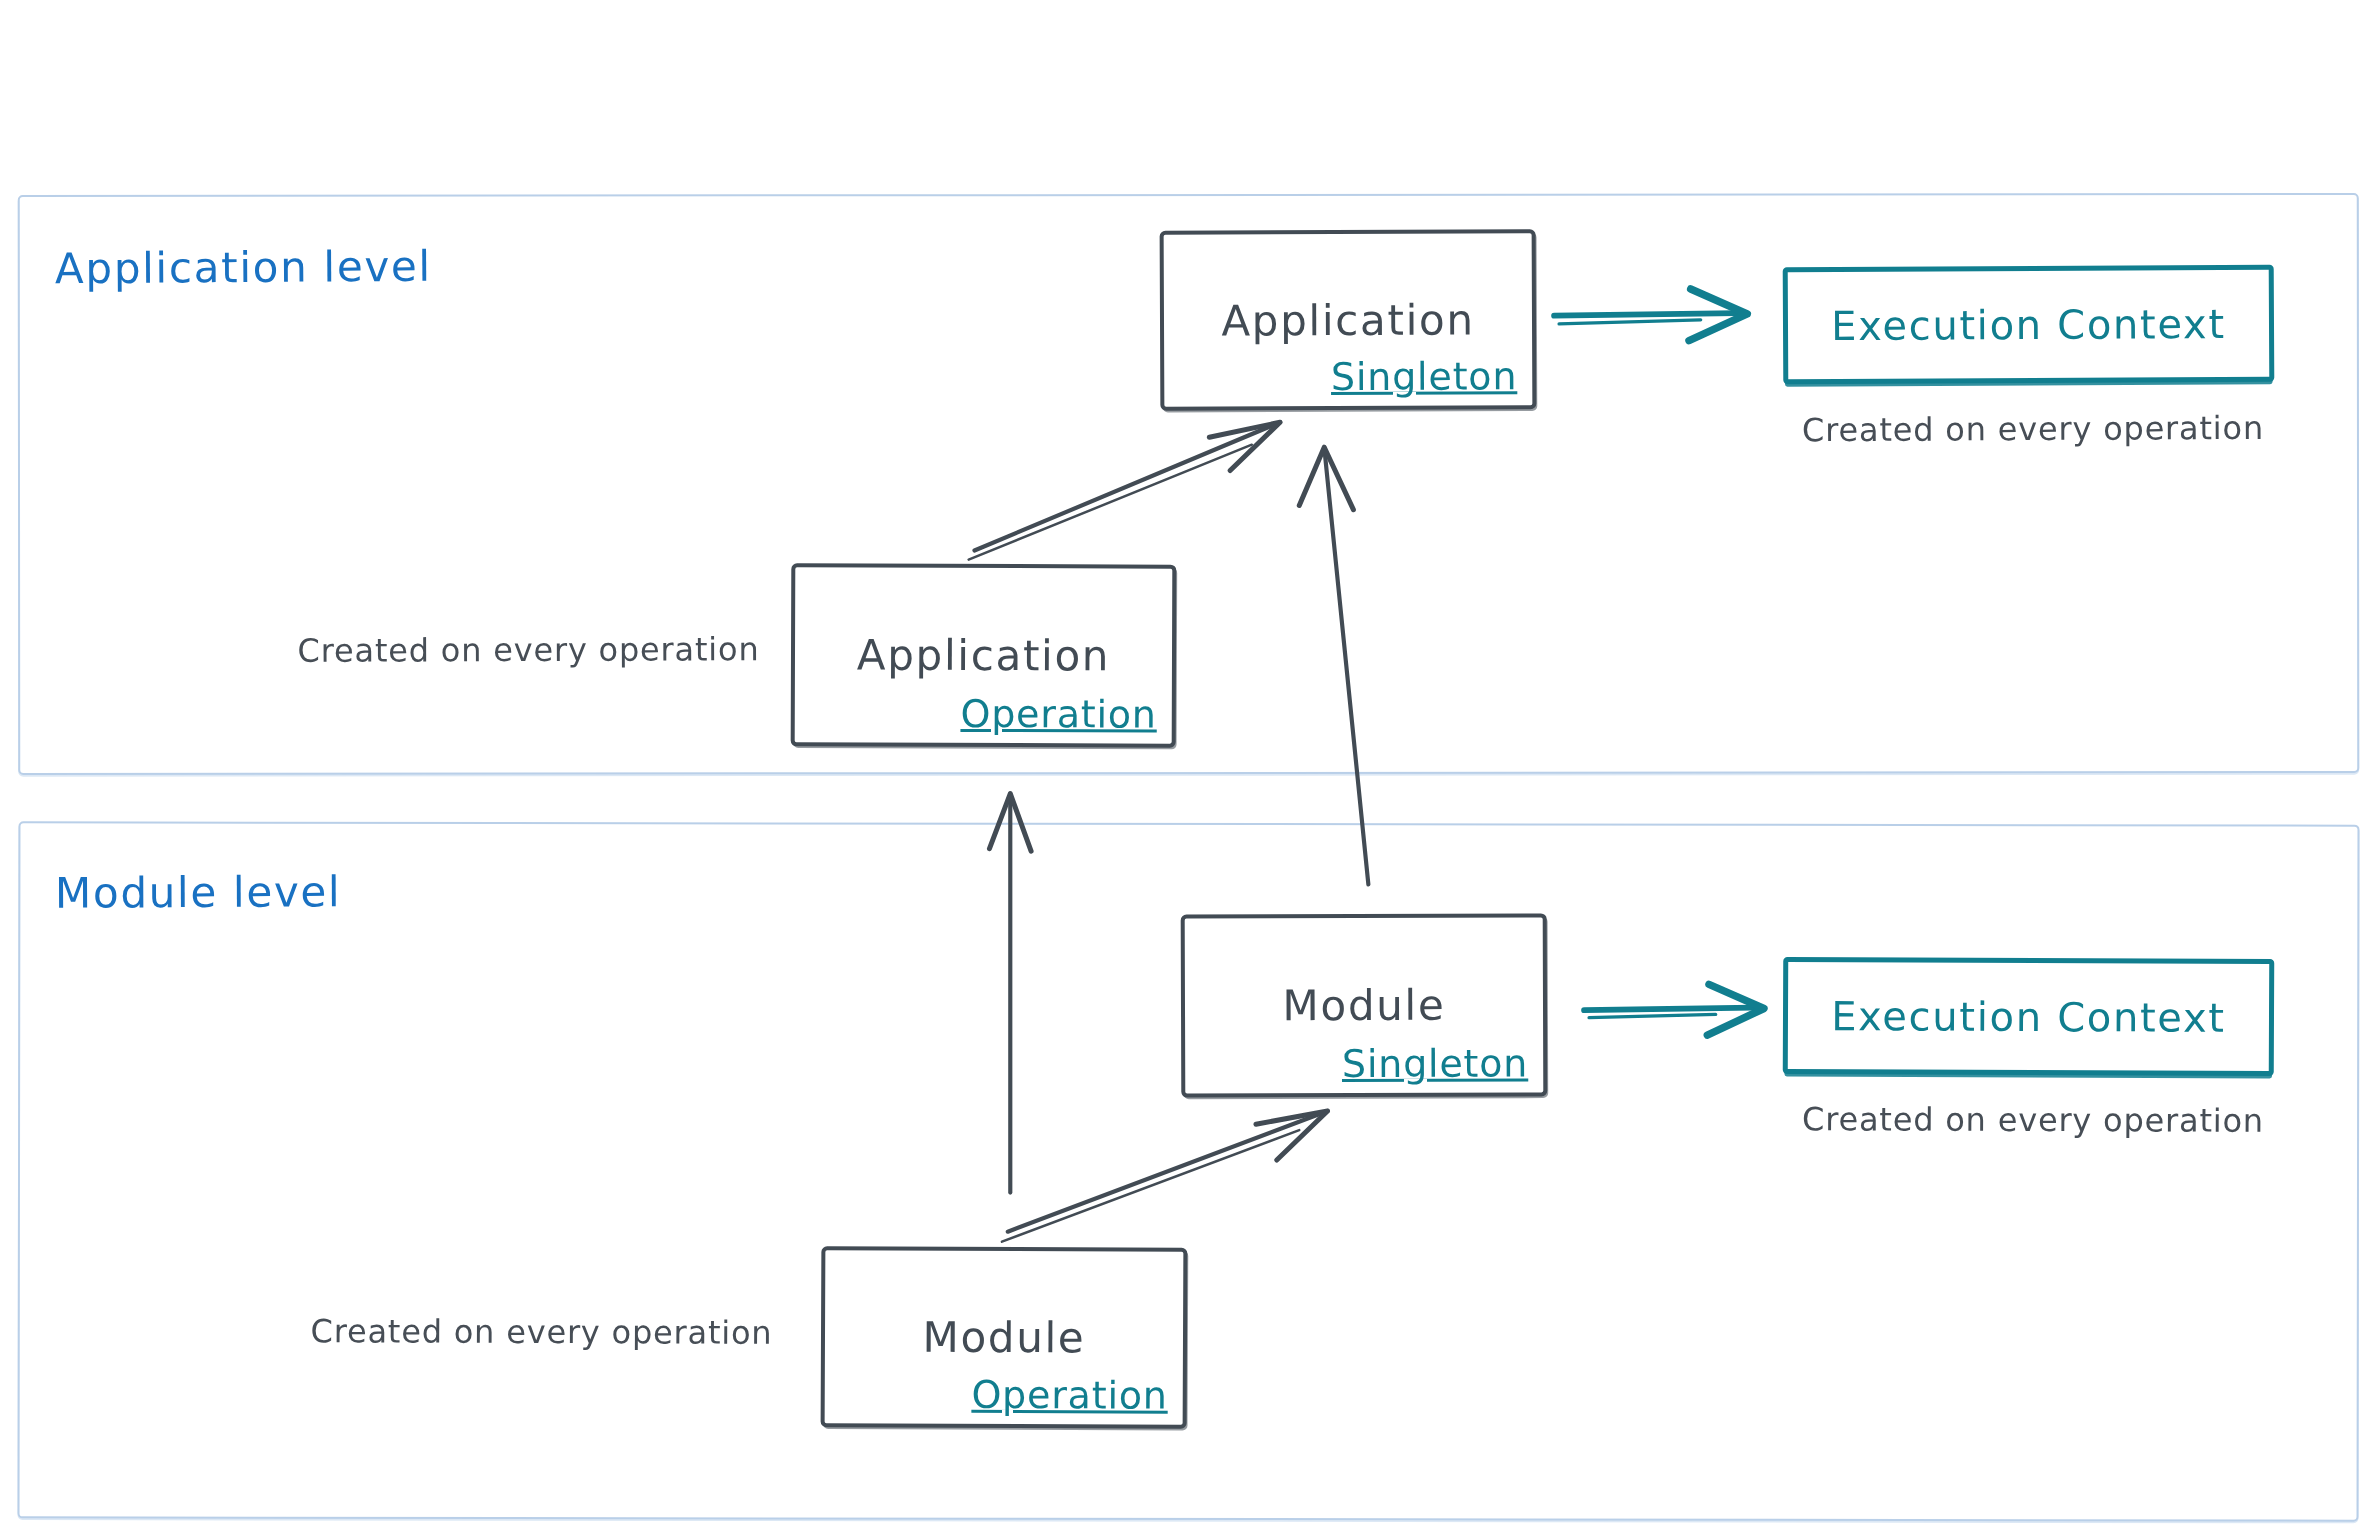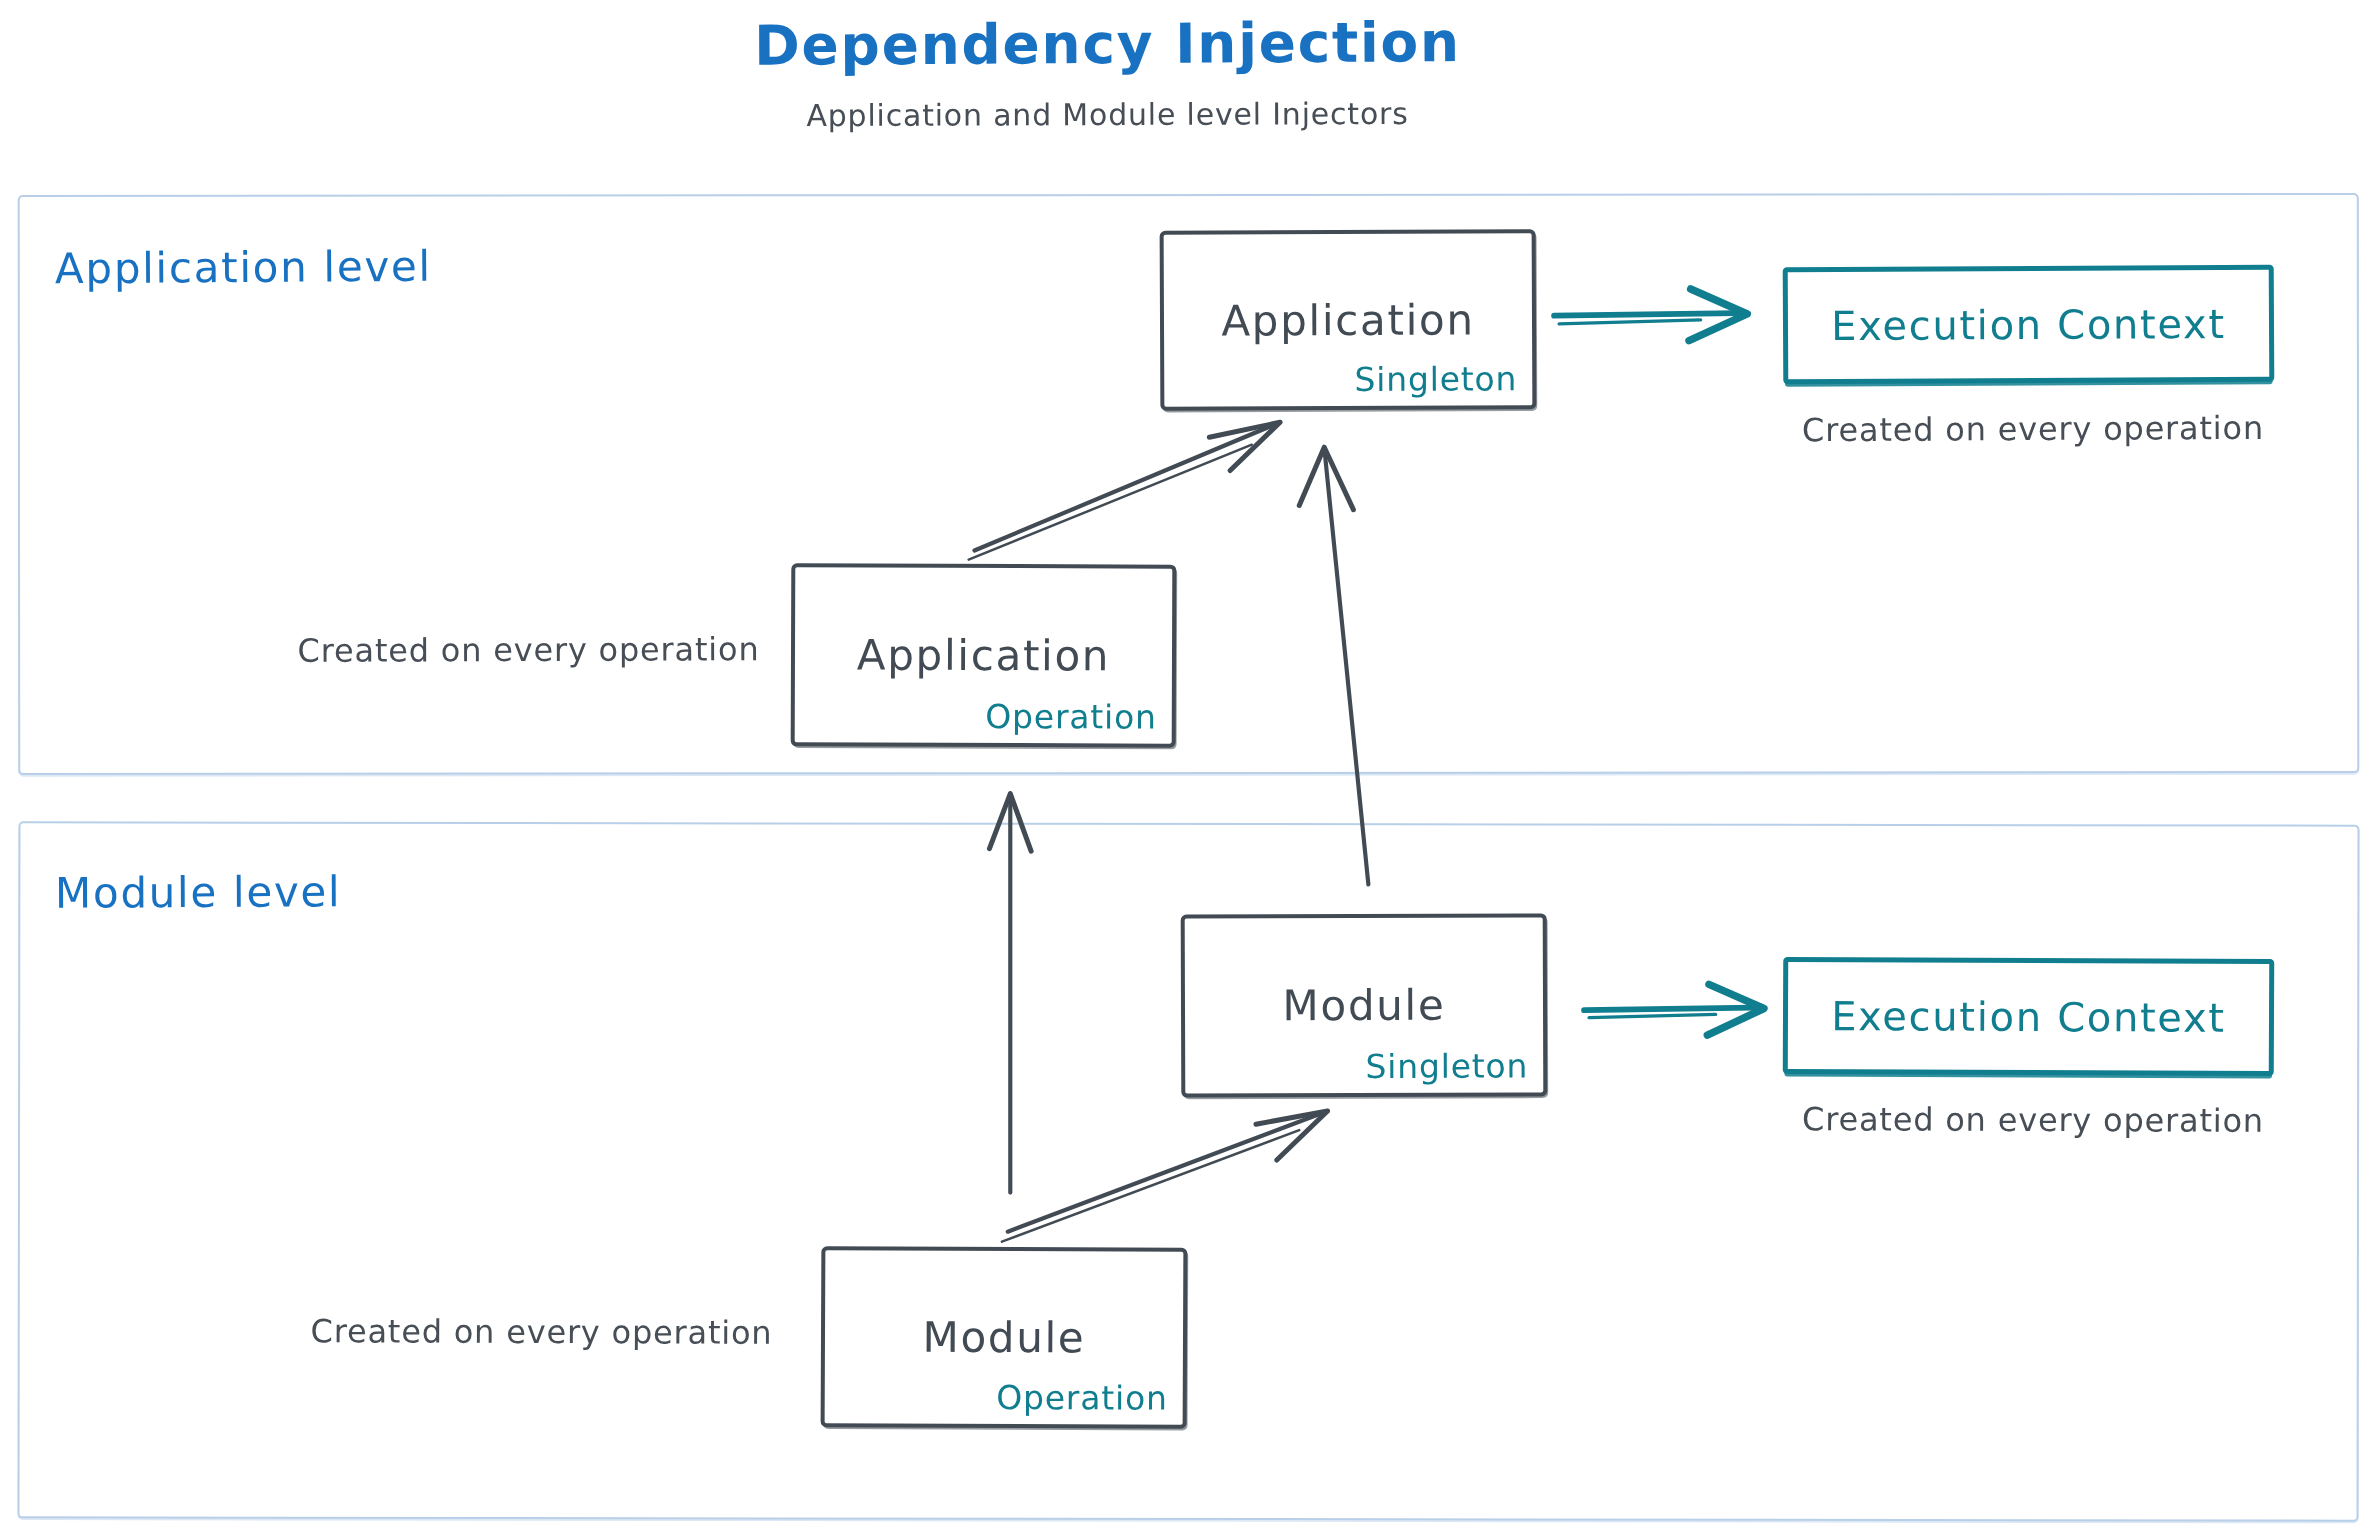--- a/index.html
+++ b/index.html
@@ -18,21 +18,21 @@
   .section-app{left:18.3px;top:194px;width:2337px;height:576px;transform:rotate(-0.05deg);}
   .section-mod{left:18.3px;top:823px;width:2337px;height:693px;transform:rotate(0.08deg);}
   .section-label{position:absolute;font-size:42px;color:var(--blue);letter-spacing:1.7px;}
   .label-app{left:55px;top:243px;transform:rotate(-0.4deg);}
   .label-mod{left:55px;top:868px;transform:rotate(-0.3deg);}
 
   .node{position:absolute;border:4.2px solid var(--dark);border-radius:5.8px;background:#fff;
         display:flex;align-items:center;justify-content:center;
         box-shadow:1.7px 2.5px 0 -0.8px rgba(66,75,84,.55);}
   .node-title{font-size:42px;color:var(--dark);letter-spacing:1.7px;}
-  .node-sub{position:absolute;right:15px;bottom:6.7px;font-size:33px;color:var(--teal);letter-spacing:0.8px;}
+  .node-sub{position:absolute;right:15px;bottom:6.7px;font-size:38px;color:var(--teal);letter-spacing:0.8px;text-decoration:underline;}
 
   .n-app-singleton{left:1160px;top:230px;width:368px;height:172px;transform:rotate(-0.25deg);}
   .n-app-operation{left:791px;top:564px;width:377px;height:175px;transform:rotate(0.2deg);}
   .n-mod-singleton{left:1181px;top:914px;width:358px;height:175px;transform:rotate(-0.2deg);}
   .n-mod-operation{left:821px;top:1247px;width:358px;height:173px;transform:rotate(0.25deg);}
 
   .ctx{position:absolute;border:5px solid var(--teal);border-radius:4.2px;background:#fff;
        display:flex;align-items:center;justify-content:center;
        box-shadow:0 4.2px 0 -1.7px rgba(17,126,143,.85);}
   .ctx-title{font-size:40px;color:var(--teal);letter-spacing:1.7px;white-space:nowrap;}
@@ -51,24 +51,20 @@
   .head-d{stroke:var(--dark);stroke-width:6;fill:none;stroke-linecap:round;stroke-linejoin:round;}
   .shaft-t{stroke:var(--teal);stroke-width:7;fill:none;stroke-linecap:round;}
   .shaft-t2{stroke:var(--teal);stroke-width:4;fill:none;stroke-linecap:round;}
   .head-t{stroke:var(--teal);stroke-width:9;fill:none;stroke-linecap:round;stroke-linejoin:round;}
 </style>
 </head>
 <body>
 
 <div class="canvas">
 
-  <div class="titlewrap">
-    <div class="title">Dependency Injection</div>
-    <div class="subtitle">Application and Module level Injectors</div>
-  </div>
 
   <div class="section section-app"></div>
   <div class="section section-mod"></div>
   <div class="section-label label-app">Application level</div>
   <div class="section-label label-mod">Module level</div>
 
   <svg class="arrows" viewBox="0 0 2854 1842">
 
     <g>
       <path class="shaft-t" d="M1866 379 L2085 376"></path>

